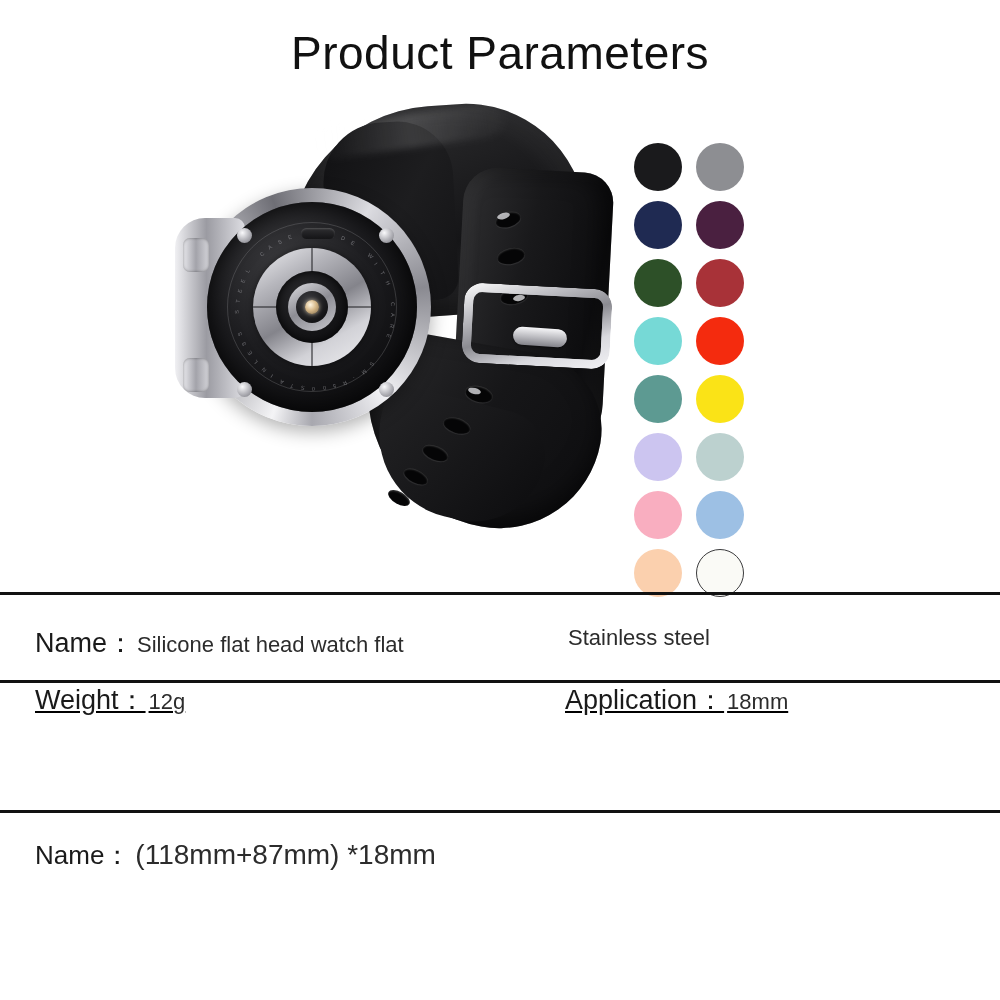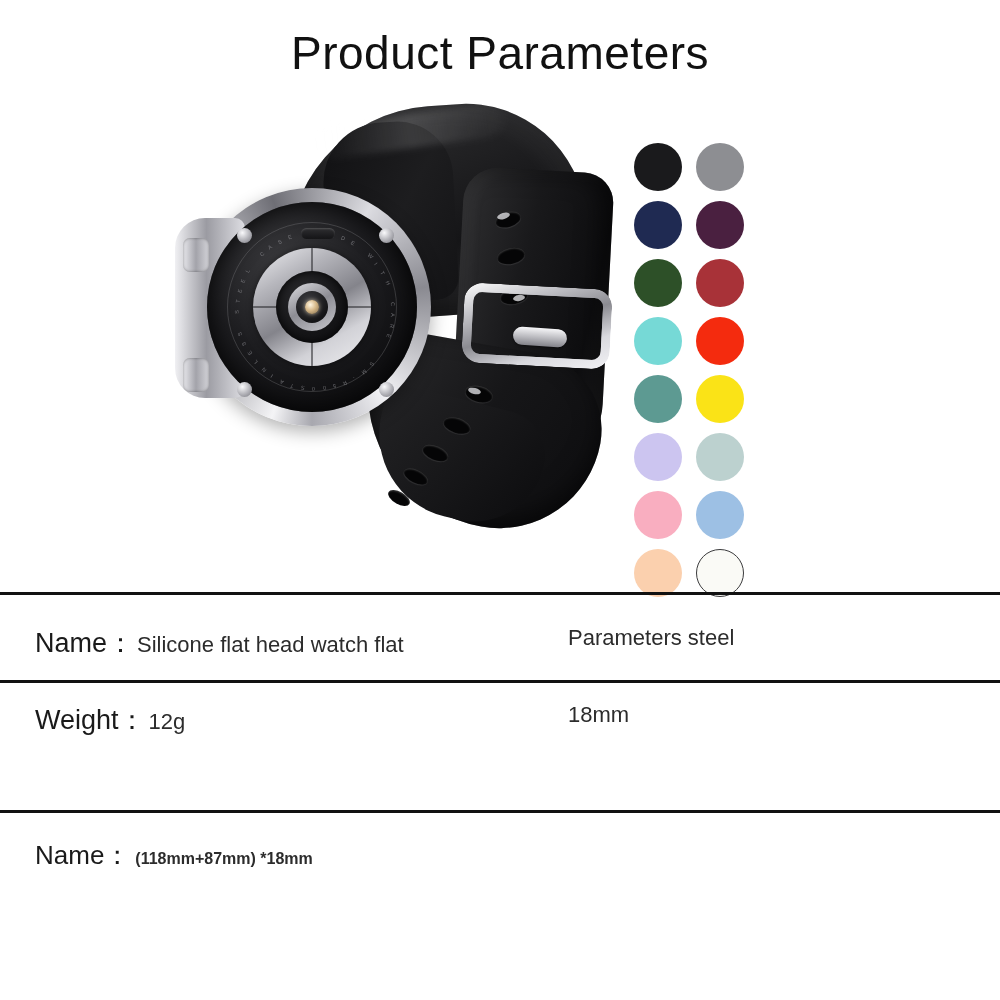--- a/index.html
+++ b/index.html
@@ -274,21 +274,21 @@
   .divider.d2 { top: 680px; }
   .divider.d3 { top: 810px; }
 
   
   .spec-row {
     position: absolute;
     left: 0; width: 1000px;
     display: flex;
   }
   .spec-row.r1 { top: 625px; }
-  .spec-row.r2 { top: 702px; }
+  .spec-row.r2 { top: 682px; text-decoration: underline; }
   .spec-cell {
     display: flex;
     align-items: baseline;
   }
   .spec-cell.left  { width: 545px; padding-left: 35px; }
   .spec-cell.right { width: 455px; padding-left: 20px; }
   .spec-label {
     font-size: 27px;
     color: #1a1a1a;
     white-space: nowrap;
@@ -299,21 +299,21 @@
     margin-left: 3px;
     white-space: nowrap;
   }
 
   .size-row {
     position: absolute;
     top: 838px; left: 35px;
     display: flex; align-items: baseline;
   }
   .size-row .spec-label { font-size: 26px; }
-  .size-row .spec-value { font-size: 16px; margin-left: 5px; font-weight: bold; }
+  .size-row .spec-value { font-size: 28px; margin-left: 5px; }
 
   .footnote {
     position: absolute;
     top: 923px; left: 0; width: 1000px;
     text-align: center;
     font-size: 18px;
     color: #1f1f1f;
   }
 </style>
 </head>
@@ -447,30 +447,31 @@
   <div class="divider d1"></div>
   <div class="divider d2"></div>
   <div class="divider d3"></div>
 
   <div class="spec-row r1">
     <div class="spec-cell left">
       <span class="spec-label">Name：</span>
       <span class="spec-value">Silicone flat head watch flat</span>
     </div>
     <div class="spec-cell right">
-      <span class="spec-value">Parameters steel</span>
+      <span class="spec-value">Stainless steel</span>
     </div>
   </div>
 
   <div class="spec-row r2">
     <div class="spec-cell left">
       <span class="spec-label">Weight：</span>
       <span class="spec-value">12g</span>
     </div>
     <div class="spec-cell right">
+      <span class="spec-label">Application：</span>
       <span class="spec-value">18mm</span>
     </div>
   </div>
 
   <div class="size-row">
     <span class="spec-label">Name：</span>
     <span class="spec-value">(118mm+87mm) *18mm</span>
   </div>
 
 

